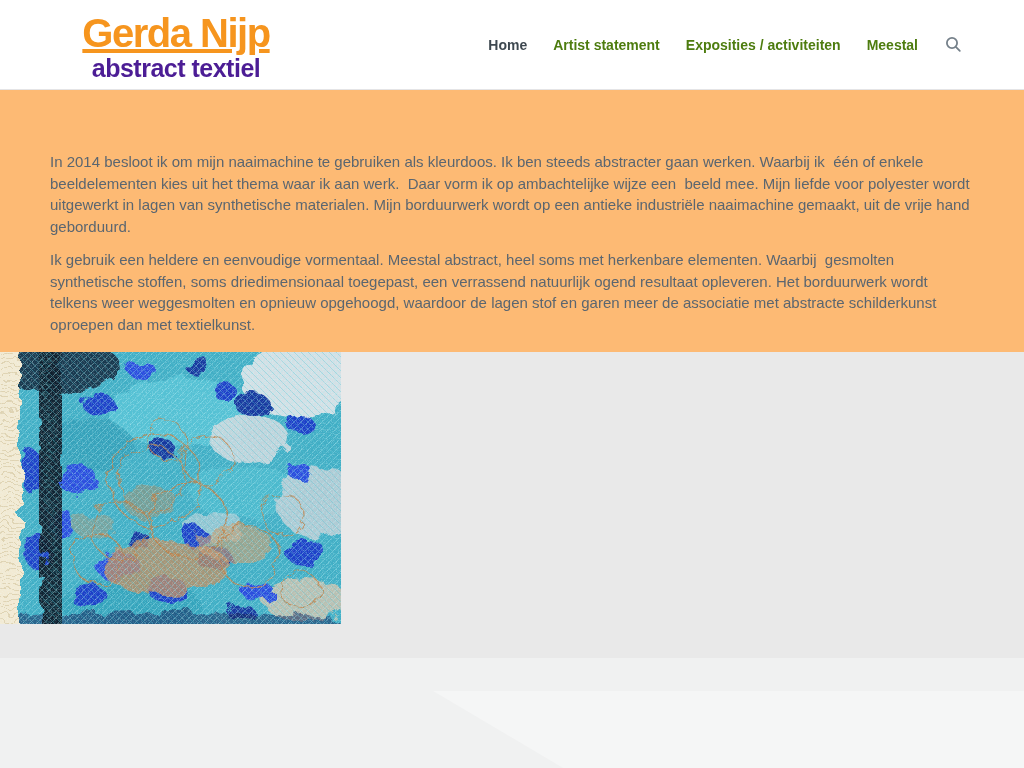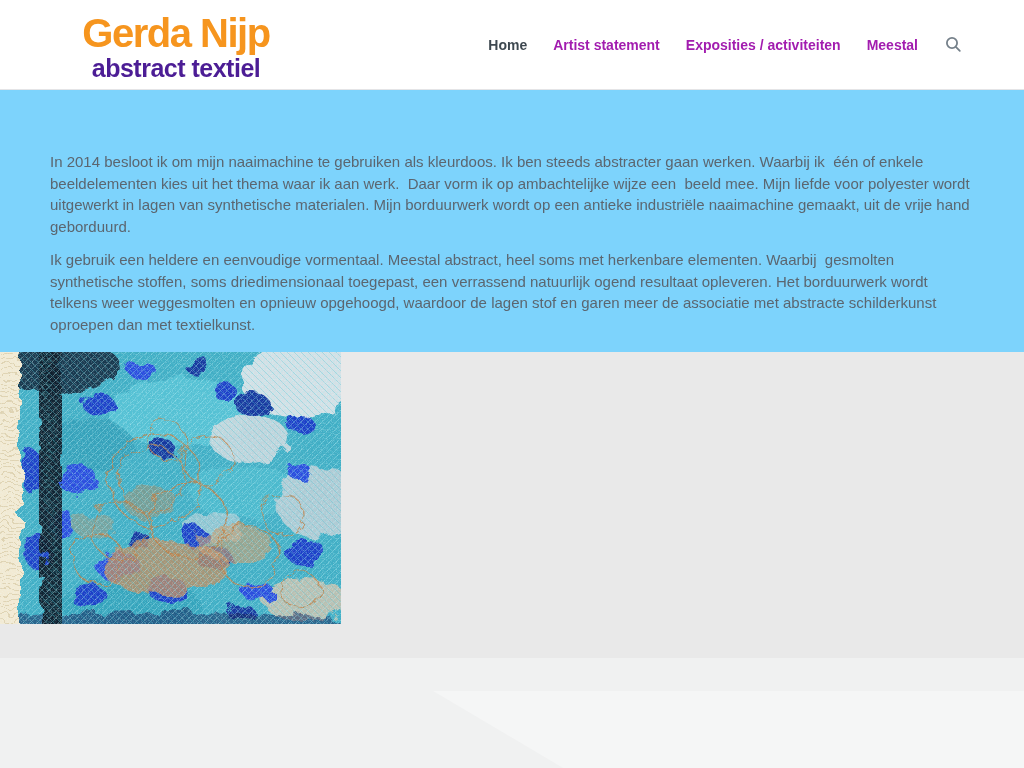--- a/index.html
+++ b/index.html
@@ -17,50 +17,51 @@
     justify-content: space-between;
     padding: 0 62px 0 65px;
   }
   .logo { width: 222px; text-align: center; cursor: pointer; padding-top: 2px; }
   .logo-title {
     font-weight: bold;
     font-size: 40px;
     line-height: 44px;
     letter-spacing: -1.5px;
     color: #f6951e;
+    text-decoration: underline;
   }
   .logo-subtitle {
     font-weight: bold;
     font-size: 25px;
     line-height: 26px;
     letter-spacing: -0.5px;
     color: #4c1d95;
   }
   .main-nav { display: flex; align-items: center; gap: 26px; }
   .nav-item {
     font-size: 14px;
     font-weight: 600;
-    color: #a21caf;
+    color: #4d7c0f;
     text-decoration: none;
     cursor: pointer;
     white-space: nowrap;
   }
   .nav-item.active { color: #3e4850; font-weight: 700; }
   .nav-search {
     display: inline-flex;
     align-items: center;
     justify-content: center;
     width: 18px; height: 18px;
     cursor: pointer;
   }
 
   
   .main-content {
     height: 262px;
-    background: #7dd3fc;
+    background: #fdba74;
     padding: 61px 68px 0 50px;
   }
   .main-content p {
     width: 924px;
     font-size: 15px;
     line-height: 21.7px;
     color: #5b6670;
     white-space: pre-wrap;
     margin: 0 0 11px 0;
   }

